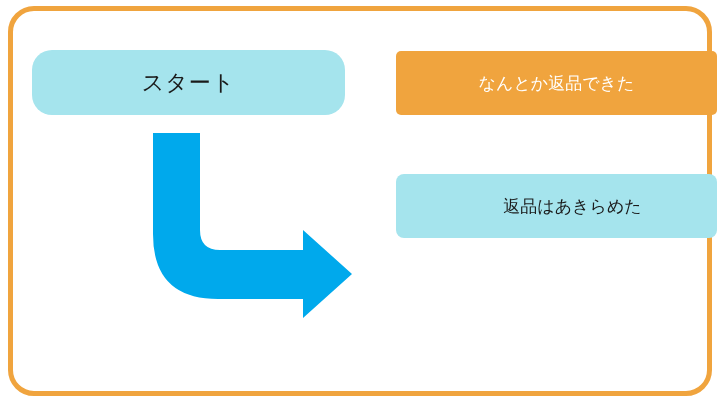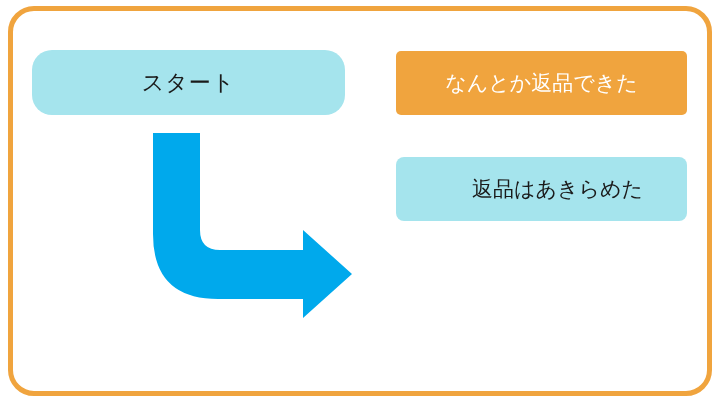--- a/index.html
+++ b/index.html
@@ -47,40 +47,40 @@
     top: 0;
     width: 720px;
     height: 405px;
   }
   .arrow-path {
     fill: var(--arrow-blue, #00A9EC);
   }
   .outcome {
     position: absolute;
     left: 396px;
-    width: 291px;
+    width: 321px;
     height: 64px;
     display: flex;
     align-items: center;
     justify-content: center;
-    font-size: 21px;
+    font-size: 17px;
     box-sizing: border-box;
   }
   .outcome.variant-orange {
     background: var(--accent-orange, #F0A43E);
     color: var(--text-light, #FFFFFF);
     border-radius: 5px;
   }
   .outcome.variant-cyan {
     background: var(--box-cyan, #A5E4ED);
     color: var(--text-dark, #1A1A1A);
     border-radius: 8px;
   }
   .outcome.pos-0 { top: 51px; }
-  .outcome.pos-1 { top: 157px; padding-left: 32px; }
+  .outcome.pos-1 { top: 174px; padding-left: 32px; }
   .outcome.pos-2 { top: 290px; }
 </style>
 </head>
 <body>
 
 <div class="canvas">
 
   <div class="frame"></div>
 
   <div class="start-box">

